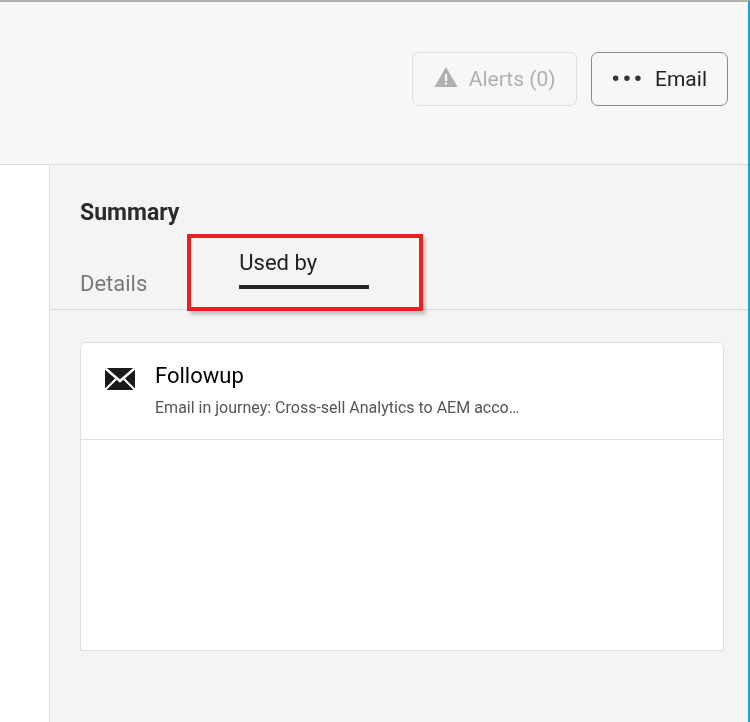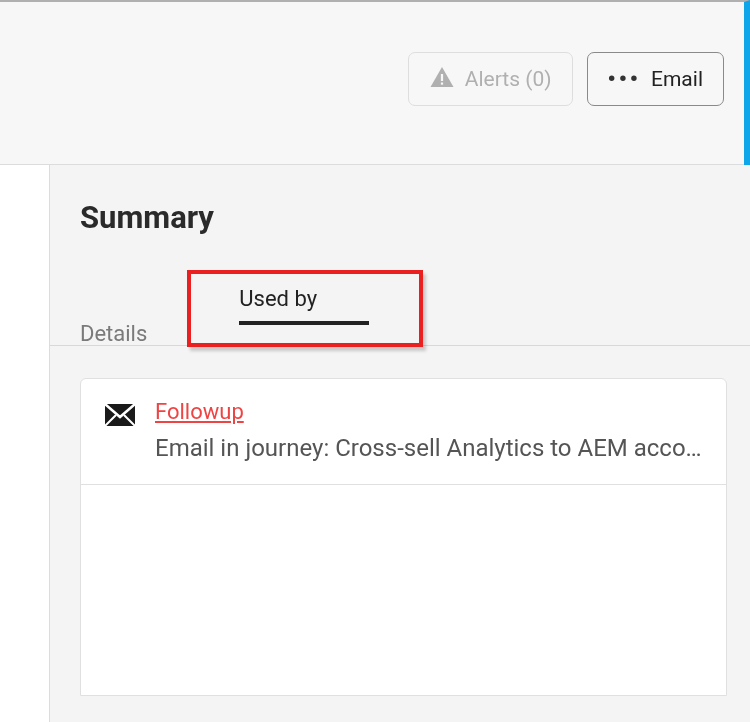--- a/index.html
+++ b/index.html
@@ -9,21 +9,21 @@
     }
     body {
       font-family: -apple-system, BlinkMacSystemFont, "Segoe UI", Roboto, Arial, sans-serif;
       background: #ffffff;
       width: 750px;
       height: 722px;
       overflow: hidden;
     }
     .outer {
       border-top: 2px solid #b0b0b0;
-      border-right: 6px solid #0ea5e9;
+      border-right: 2px solid #0ea5e9;
       width: 100%;
       height: 100%;
     }
     .top-bar {
       background: #f7f7f7;
       height: 163px;
       display: flex;
       justify-content: flex-end;
       align-items: flex-start;
       padding: 50px 20px 0 0;
@@ -71,35 +71,35 @@
       flex-shrink: 0;
     }
     .panel {
       flex: 1;
       background: #f4f4f4;
       padding: 34px 24px 0 30px;
       display: flex;
       flex-direction: column;
     }
     .panel-title {
-      font-size: 31px;
+      font-size: 23px;
       font-weight: 700;
       color: #2a2a2a;
-      margin-bottom: 34px;
+      margin-bottom: 8px;
     }
     .tabs-row {
       display: flex;
       align-items: flex-end;
       position: relative;
       margin-bottom: 0;
     }
     .tab-details {
       font-size: 22px;
       color: #7a7a7a;
-      padding: 14px 0 1px 0;
+      padding: 14px 0 15px 0;
       margin-right: 40px;
       cursor: pointer;
     }
     .tab-usedby-box {
       border: 4px solid #ea2020;
       padding: 12px 50px 18px 48px;
       position: relative;
       box-shadow: 3px 4px 3px rgba(0,0,0,0.18);
     }
     .tab-usedby-label {
@@ -137,27 +137,26 @@
     .envelope-icon {
       margin-top: 5px;
       flex-shrink: 0;
     }
     .card-text {
       flex: 1;
       min-width: 0;
     }
     .card-title {
       font-size: 22px;
-      color: #ef4444;
+      color: #000000;
       margin-bottom: 10px;
       cursor: pointer;
-      text-decoration: underline;
     }
     .card-desc {
-      font-size: 24px;
+      font-size: 16px;
       color: #555;
       white-space: nowrap;
       overflow: hidden;
       text-overflow: ellipsis;
     }
     .card-empty {
       height: 210px;
       background: #ffffff;
     }
   </style>

